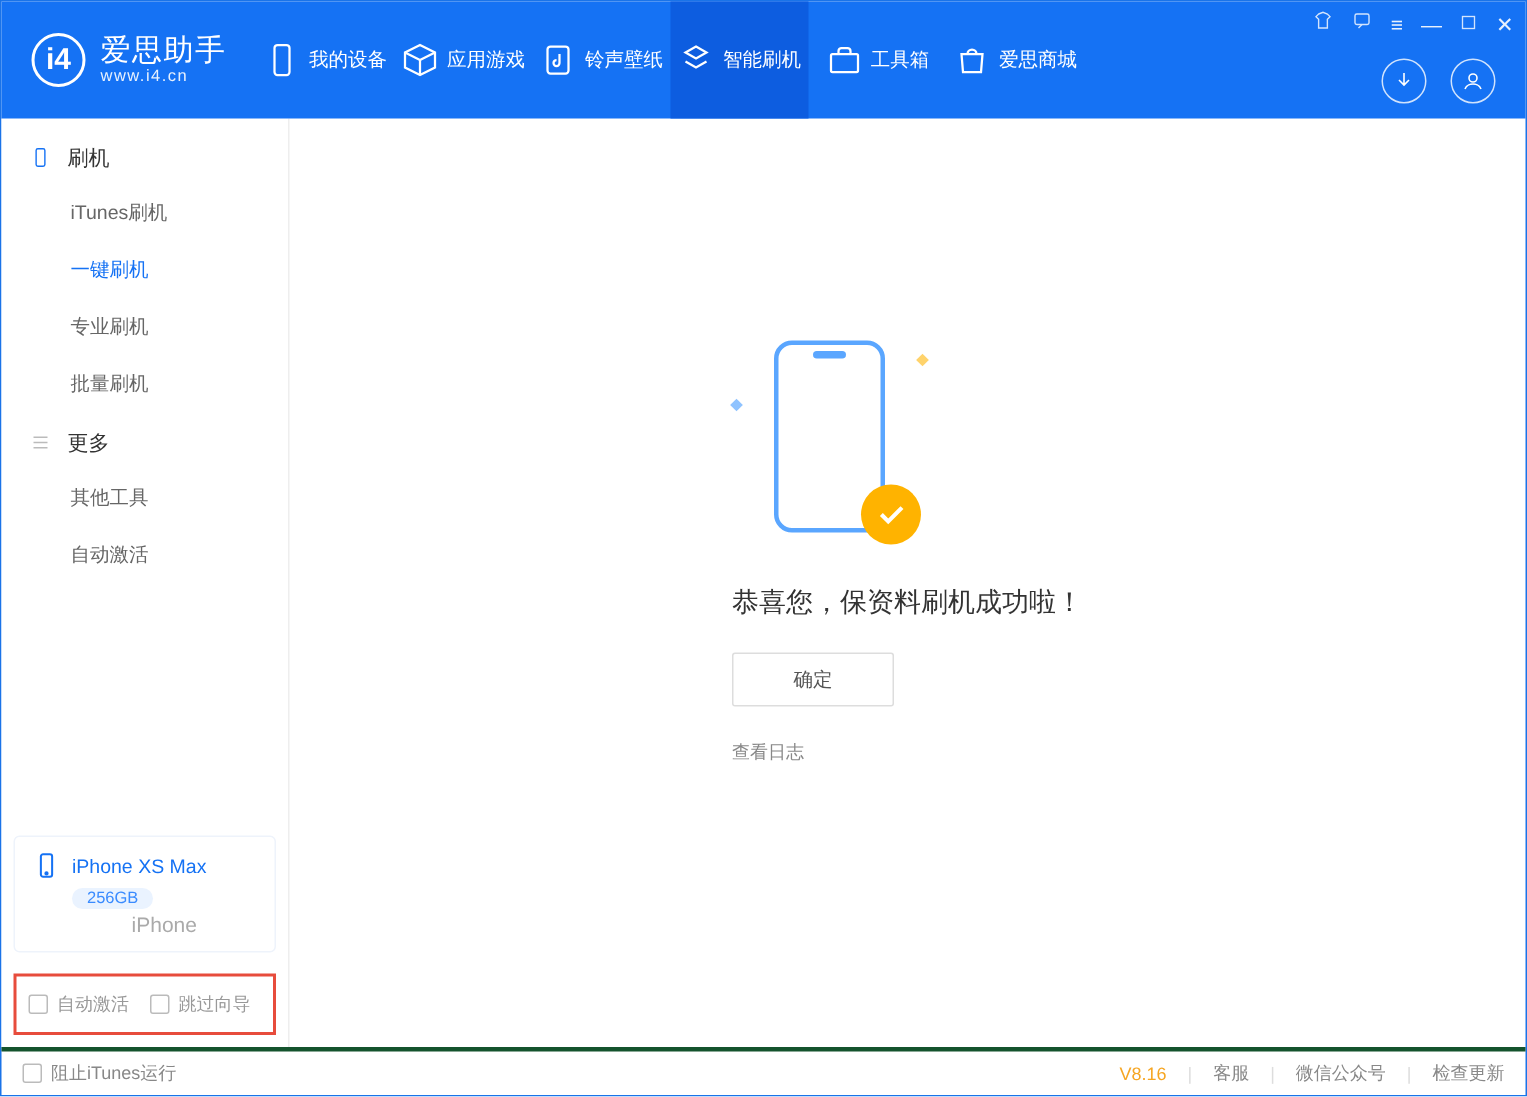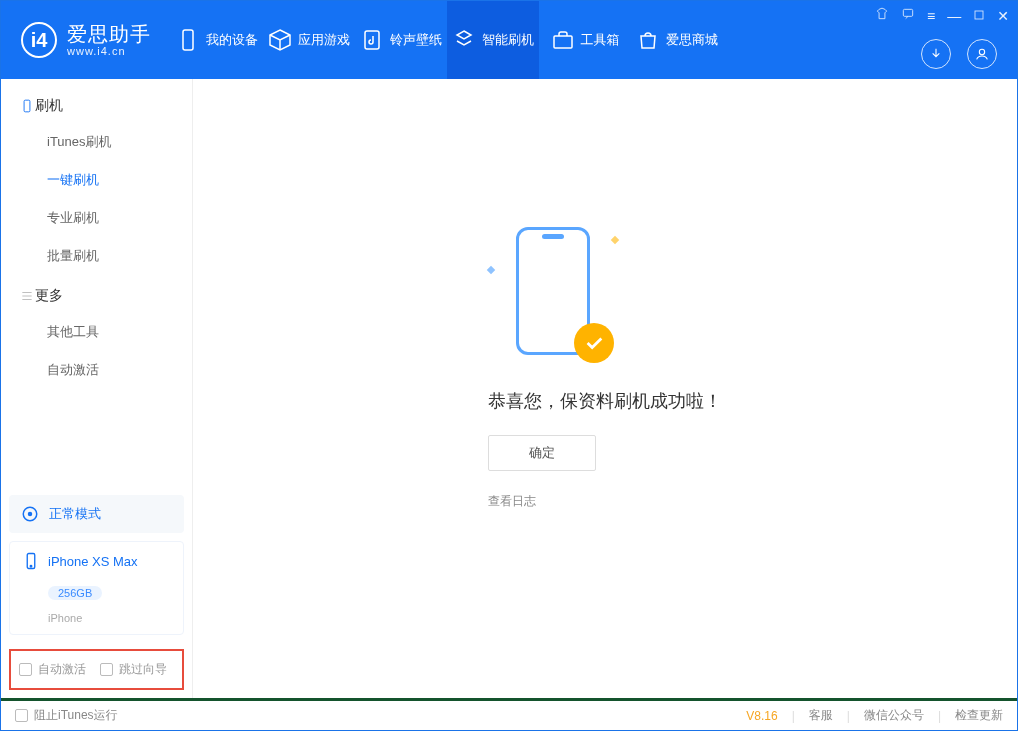--- a/index.html
+++ b/index.html
@@ -24,35 +24,35 @@
   .winctrl span, .winctrl svg { cursor: pointer; opacity: .9; }
 
   .rightcircles { position: absolute; right: 20px; bottom: 10px; display: flex; gap: 16px; }
   .rightcircles .circ { width: 30px; height: 30px; border: 1.5px solid rgba(255,255,255,.8); border-radius: 50%; display:flex; align-items:center; justify-content:center; cursor:pointer; }
   .rightcircles svg { width: 16px; height: 16px; stroke: #fff; fill: none; stroke-width: 1.6; }
 
   
   .body { flex: 1; display: flex; min-height: 0; }
   .sidebar { width: 192px; border-right: 1px solid #eee; display: flex; flex-direction: column; background:#fff; }
   .sidescroll { flex: 1; overflow: auto; padding-top: 6px; }
-  .group-header { display: flex; align-items: center; gap: 0; padding: 12px 18px 8px; color: #333; font-weight: 500; font-size: 14px; }
+  .group-header { display: flex; gap: 10px; padding: 12px 18px 8px; color: #333; font-weight: 500; font-size: 14px; }
   .group-header .gicon { width: 16px; height: 16px; display:flex; align-items:center; justify-content:center; }
   .group-header .gicon svg { width: 14px; height: 14px; stroke: #1572f4; fill:none; stroke-width:1.6; }
   .group-header.more .gicon svg { stroke: #bbb; }
   .sideitem { padding: 10px 18px 10px 46px; color: #666; font-size: 13px; cursor: pointer; }
   .sideitem.active { color: #1572f4; }
 
   .devicebox { background: #f5f8fb; margin: 8px; border-radius: 4px; padding: 10px 12px; display:flex; align-items:center; gap:10px; color:#1572f4; font-size: 13px; cursor:pointer; }
   .devicebox svg { width:18px; height:18px; }
 
   .devcard { margin: 0 8px 8px; border-radius: 4px; padding: 10px 12px; border:1px solid #eef3fb; }
   .devcard .dtop { display:flex; align-items:center; gap: 8px; color: #1572f4; font-weight:500; }
   .devcard .dtop svg { width:18px; height:18px; }
-  .devbadge { display:inline-block; margin-top:16px; margin-left:26px; background:#eaf3ff; color:#3a8bff; border-radius:10px; padding:1px 10px; font-size:11px; }
-  .devsub { margin-left:26px; color:#aaa; font-size:11px; margin-top:12px; }
+  .devbadge { display:inline-block; margin-top:6px; margin-left:26px; background:#eaf3ff; color:#3a8bff; border-radius:10px; padding:1px 10px; font-size:11px; }
+  .devsub { margin-left:26px; color:#aaa; font-size:14px; margin-top:2px;text-align:center; }
 
   .side-bottom { border: 2px solid #e74c3c; margin: 6px 8px 8px; padding: 10px 8px; display:flex; gap: 14px; align-items:center; }
   .chkline { display:flex; align-items:center; gap:6px; color:#999; font-size:12px; cursor:pointer; }
   .chkbox { width:13px; height:13px; border:1px solid #bbb; border-radius:2px; }
 
   
   .main { flex:1; display:flex; align-items:center; justify-content:center; position:relative; }
   .success { display:flex; flex-direction:column; align-items:flex-start; gap: 22px; margin-top:-40px; }
   .phoneillust { width: 130px; height: 140px; position:relative; }
   .phonebody { position:absolute; left:28px; top:0; width:74px; height:128px; border:3px solid #5aa6ff; border-radius:12px; }
@@ -195,27 +195,20 @@
               <svg viewBox="0 0 24 24">
                 <path d="M4 6h16M4 12h16M4 18h16"></path>
               </svg>
             </span>
           <span>更多</span>
         </div>
         <div class="sideitem">其他工具</div>
         <div class="sideitem">自动激活</div>
       </div>
 
-      <div class="devicebox">
-        <svg viewBox="0 0 24 24" fill="none" stroke="#1572f4" stroke-width="2">
-            <circle cx="12" cy="12" r="9"></circle>
-            <circle cx="12" cy="12" r="3" fill="#1572f4" stroke="none"></circle>
-          </svg>
-        <span>正常模式</span>
-      </div>
 
       <div class="devcard">
         <div class="dtop">
           <svg viewBox="0 0 24 24" fill="none" stroke="#1572f4" stroke-width="1.8">
               <rect x="7" y="2" width="10" height="20" rx="2"></rect>
               <circle cx="12" cy="19" r="1" fill="#1572f4"></circle>
             </svg>
           <span>iPhone XS Max</span>
         </div>
         <span class="devbadge">256GB</span>

